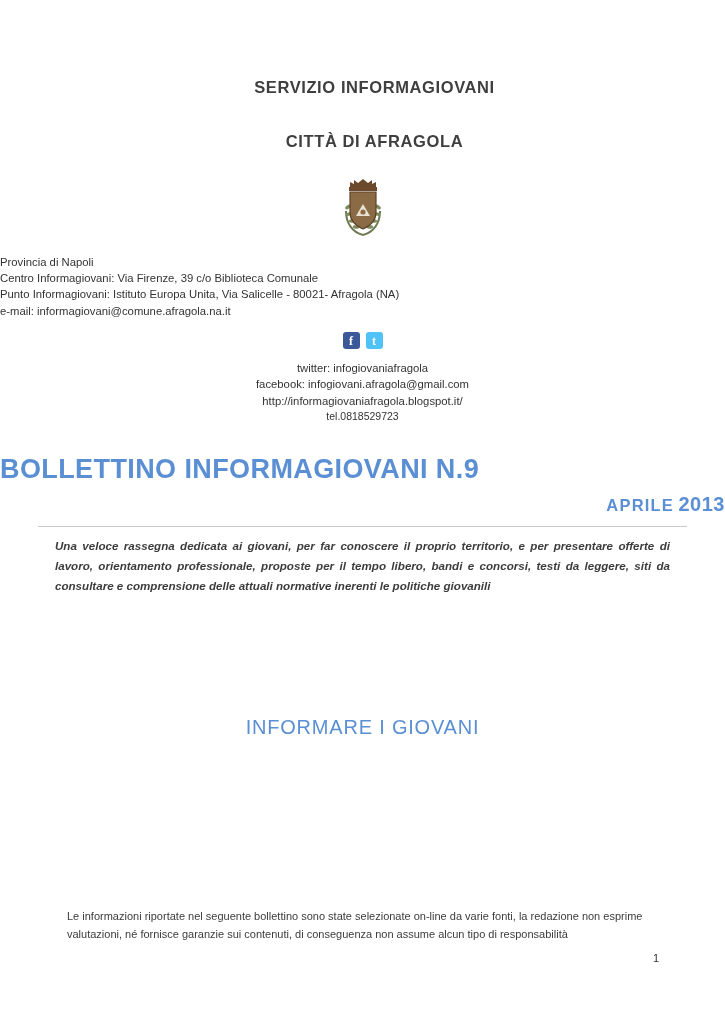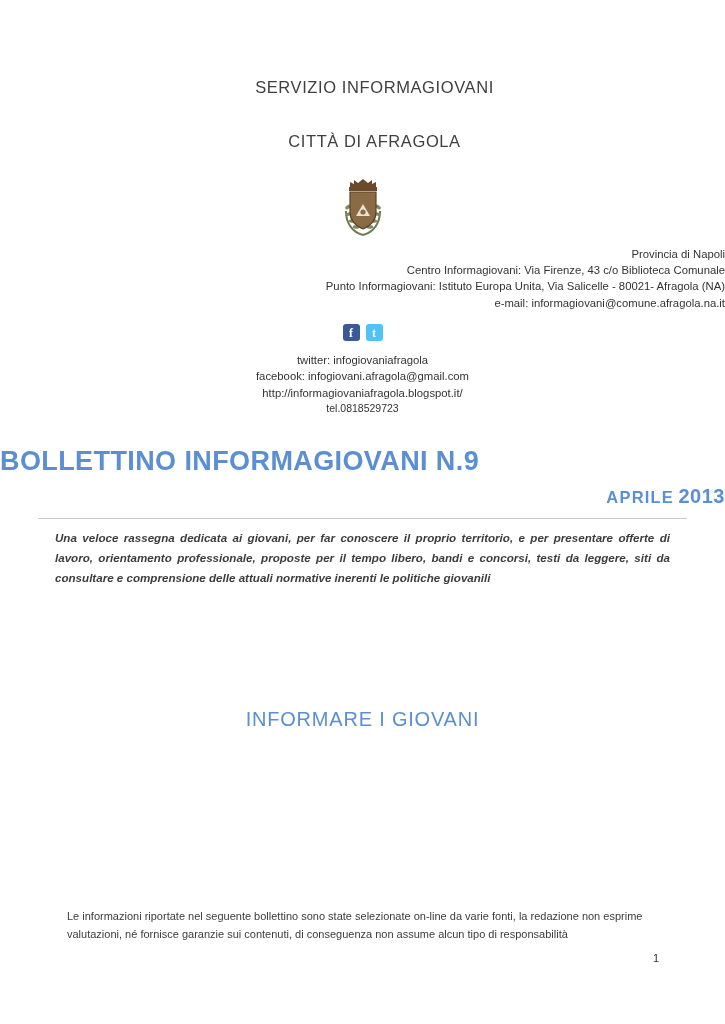--- a/index.html
+++ b/index.html
@@ -22,42 +22,42 @@
     width: 725px;
     height: 1024px;
     background: #ffffff;
   }
   .header-block {
     text-align: center;
     padding-top: 78px;
   }
   .h-title {
     font-size: 16.5px;
-    font-weight: normal;
+    font-weight: bold;
     letter-spacing: 0.6px;
     color: #3f3f3f;
     line-height: 1.2;
     margin-left: 24px;
   }
   .h-title.second {
     margin-top: 34px;
   }
   .crest-wrap {
     margin-top: 26px;
     display: flex;
     justify-content: center;
   }
   .crest {
     width: 46px;
     height: 60px;
     position: relative;
   }
   .addr-block {
-    text-align: right;
-    margin-top: 8px;
+    text-align: left;
+    margin-top: 16px;
     font-size: 11.3px;
     line-height: 1.45;
     color: #333333;
   }
   .social-row {
     margin-top: 13px;
     display: flex;
     justify-content: center;
     gap: 6px;
   }
@@ -181,21 +181,21 @@
           <path d="M10 14 L36 14 L36 34 C36 43 30 48 23 51 C16 48 10 43 10 34 Z" fill="#8a6b46" stroke="#5c4226" stroke-width="1.2"></path>
           <path d="M16 38 L23 26 L30 38 Z" fill="#e9e2d2"></path>
           <circle cx="23" cy="34" r="2.6" fill="#8a6b46"></circle>
         </svg>
       </div>
     </div>
   </div>
 
   <div class="addr-block">
     <div>Provincia di Napoli</div>
-    <div>Centro Informagiovani: Via Firenze, 43 c/o Biblioteca Comunale</div>
+    <div>Centro Informagiovani: Via Firenze, 39 c/o Biblioteca Comunale</div>
     <div>Punto Informagiovani: Istituto Europa Unita, Via Salicelle - 80021- Afragola (NA)</div>
     <div>e-mail: informagiovani@comune.afragola.na.it</div>
   </div>
 
   <div class="social-row">
     <span class="sicon fb">f</span>
     <span class="sicon tw">t</span>
   </div>
 
   <div class="links-block">

